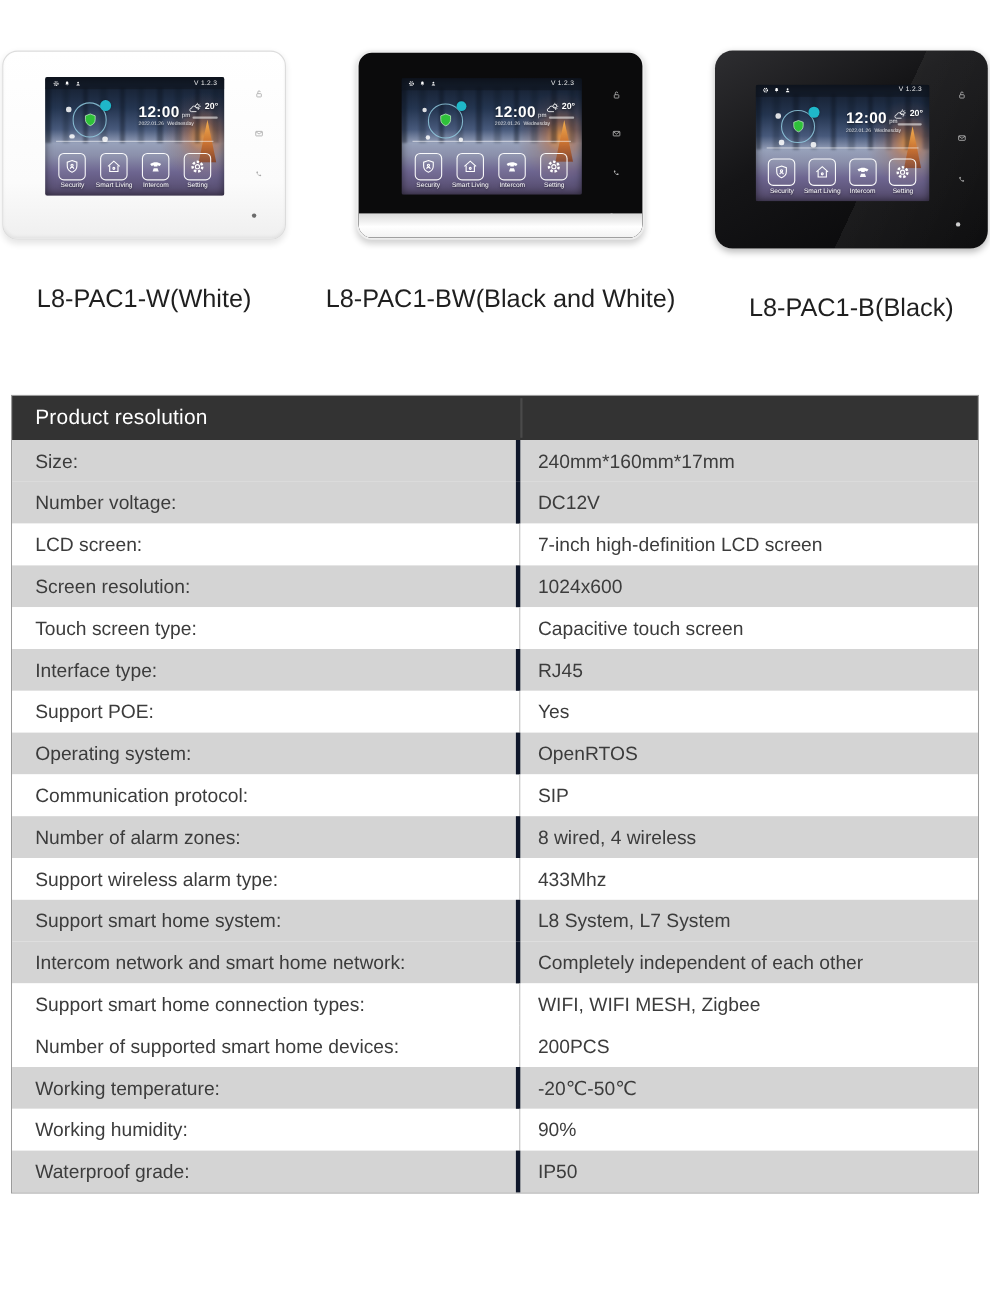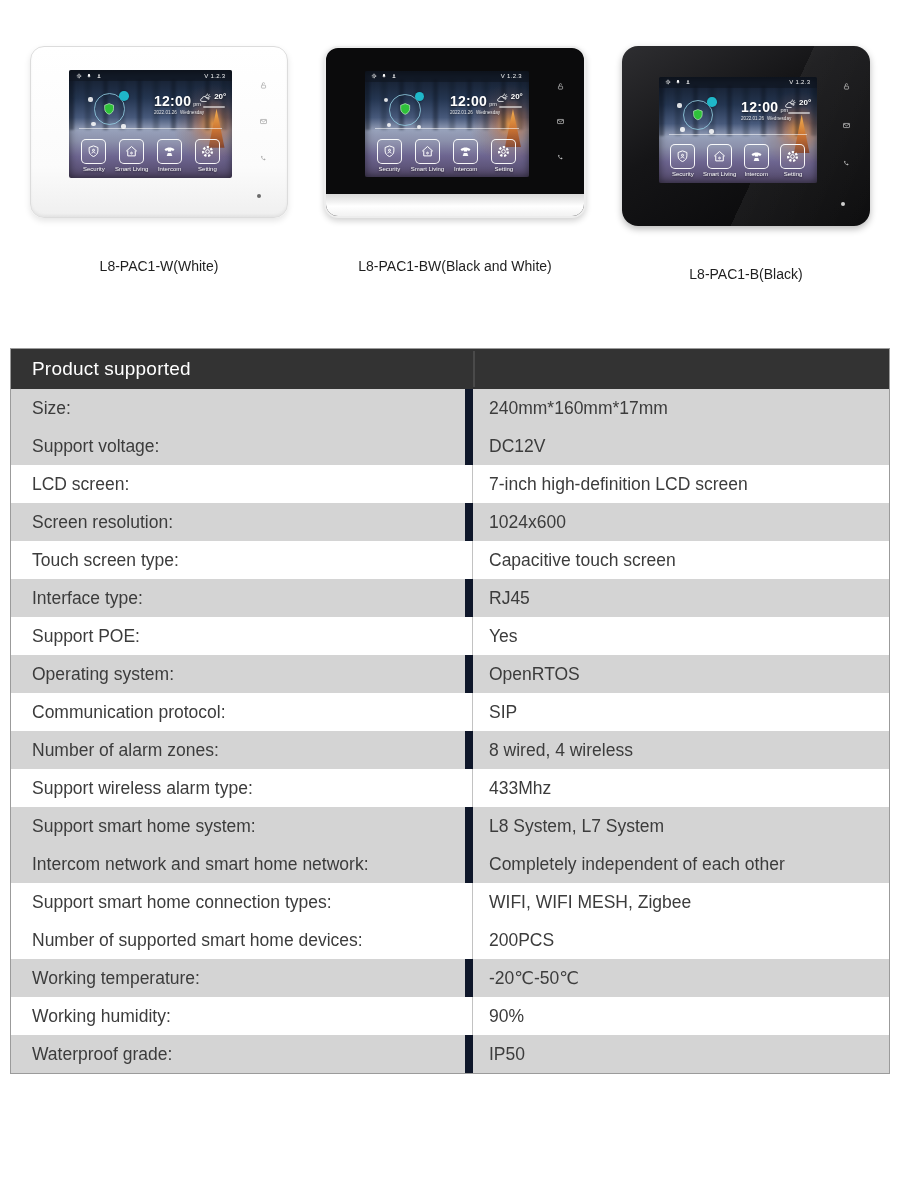--- a/index.html
+++ b/index.html
@@ -6,21 +6,21 @@
   html,body { background:#fff; }
   body {
     width:900px; height:1194px;
     font-family:"Liberation Sans","DejaVu Sans",sans-serif;
     color:#3c3c3c; overflow:hidden; position:relative;
   }
 
   
   .hero { display:flex; justify-content:center; gap:36px; padding-top:46px; }
   .product-col { display:flex; flex-direction:column; align-items:center; }
-  .product-label { margin-top:40px; font-size:14px; color:#1f1f1f; white-space:nowrap; }
+  .product-label { margin-top:40px; font-size:23px; color:#1f1f1f; white-space:nowrap; }
 
   .device { position:relative; width:258px; height:172px; border-radius:14px; }
   .device.white {
     background:linear-gradient(180deg,#ffffff 0%,#fbfbfb 70%,#efefef 100%);
     border:1px solid #dcdcdc;
     box-shadow:0 3px 6px rgba(0,0,0,.10), inset 0 -2px 3px rgba(0,0,0,.05);
   }
   .device.black-white {
     width:262px;
     background:#0b0b0c;
@@ -122,21 +122,21 @@
   .spec-table { margin:66px 10px 0 10px; border:1px solid #9b9b9b; }
   .spec-header {
     position:relative; background:#333333; color:#fff;
     height:40px; display:flex; align-items:center;
     padding-left:21px; font-size:19px; letter-spacing:.2px;
   }
   .spec-header::after { content:""; position:absolute; left:462px; top:2px; bottom:2px; width:2px; background:#4a4a4a; }
   .spec-row { display:flex; height:38px; align-items:center; font-size:17.5px; background:#fff; }
   .spec-row.alt { background:#d4d4d4; }
   .spec-label { width:462px; flex:0 0 462px; padding-left:21px; border-right:1px solid #c2c2c2; height:100%; display:flex; align-items:center; }
-  .spec-row.alt .spec-label { border-right:8px solid #0f172a; }
+  .spec-row.alt .spec-label { border-right:4px solid #0f172a; }
   .spec-value { flex:1; padding-left:16px; }
 </style>
 </head>
 <body>
 
 <div class="hero">
   <div class="product-col">
     <div class="device white">
       <div class="screen-mount">
   <div class="screen">
@@ -492,29 +492,29 @@
           </svg>
       </div>
       <span class="mic-dot"></span>
     </div>
     <div class="product-label">L8-PAC1-B(Black)</div>
   </div>
 </div>
 
 <div class="spec-table">
   <div class="spec-header">
-    <span>Product supported</span>
+    <span>Product resolution</span>
   </div>
   <div>
       <div class="spec-row alt">
         <div class="spec-label">Size:</div>
         <div class="spec-value">240mm*160mm*17mm</div>
       </div>
       <div class="spec-row alt">
-        <div class="spec-label">Support voltage:</div>
+        <div class="spec-label">Number voltage:</div>
         <div class="spec-value">DC12V</div>
       </div>
       <div class="spec-row">
         <div class="spec-label">LCD screen:</div>
         <div class="spec-value">7-inch high-definition LCD screen</div>
       </div>
       <div class="spec-row alt">
         <div class="spec-label">Screen resolution:</div>
         <div class="spec-value">1024x600</div>
       </div>

